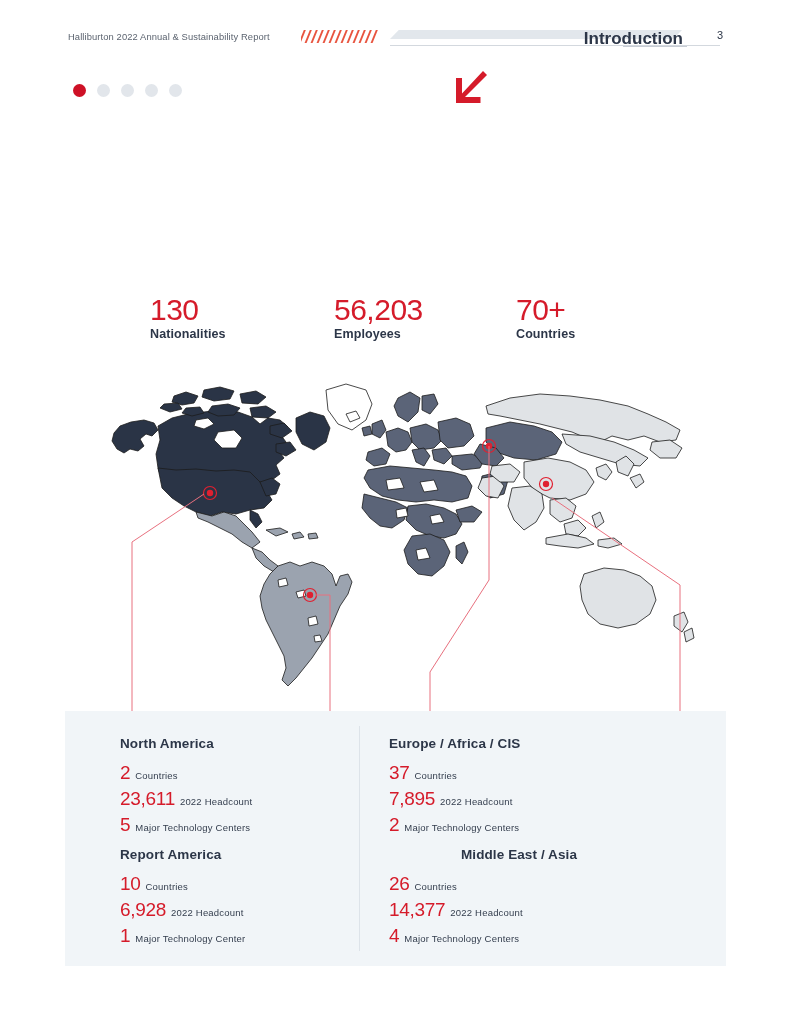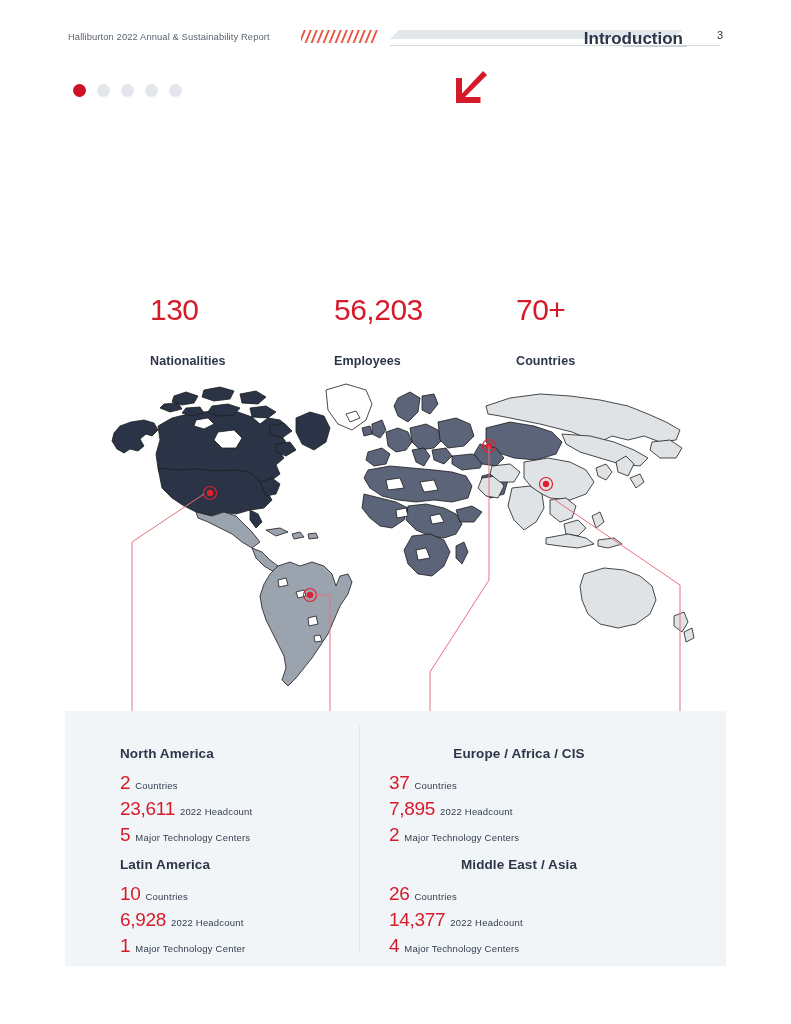--- a/index.html
+++ b/index.html
@@ -142,21 +142,20 @@
     color: #d51b2a;
     line-height: 32px;
     letter-spacing: -0.5px;
   }
   .stat .lbl {
     font-size: 12.5px;
     font-weight: 700;
     color: #2c3648;
     line-height: 16px;
     letter-spacing: 0.1px;
-    margin-top: 27px;
   }
   .stat-0 { left: 0px; }
   .stat-1 { left: 184px; }
   .stat-2 { left: 366px; }
 
   
   .map-wrap {
     position: absolute;
     left: 100px;
     top: 370px;
@@ -194,21 +193,21 @@
   }
   .region {
     position: absolute;
     width: 260px;
   }
   .region-title {
     font-size: 13.5px;
     font-weight: 700;
     color: #2c3648;
     letter-spacing: 0.1px;
-    margin: 16px 0 11px 0;
+    margin: 6px 0 11px 0;
     white-space: nowrap;
   }
   .region-row {
     display: flex;
     align-items: baseline;
     margin-bottom: 4px;
     white-space: nowrap;
   }
   .region-row .v {
     font-size: 19px;
@@ -218,21 +217,21 @@
     margin-right: 5px;
   }
   .region-row .k {
     font-size: 9.5px;
     font-weight: 400;
     color: #333d4d;
     letter-spacing: 0.2px;
   }
   .reg-na { left: 120px; top: 730px; }
   .reg-la { left: 120px; top: 841px; }
-  .reg-ea { left: 389px; top: 730px; text-align: center; }
+  .reg-ea { left: 389px; top: 730px; }
   .reg-ma { left: 389px; top: 841px; text-align: center; }
 </style>
 </head>
 <body>
 
 <div class="page-header">
   <div class="header-title">Halliburton 2022 Annual &amp; Sustainability Report</div>
   <div class="header-hatch">
     <i style="left:0px"></i>
       <i style="left:6px"></i>
@@ -464,21 +463,21 @@
     <span class="v">23,611</span>
     <span class="k">2022 Headcount</span>
   </div>
   <div class="region-row">
     <span class="v">5</span>
     <span class="k">Major Technology Centers</span>
   </div>
 </div>
 
 <div class="region reg-la">
-  <div class="region-title">Latin America</div>
+  <div class="region-title">Report America</div>
   <div class="region-row">
     <span class="v">10</span>
     <span class="k">Countries</span>
   </div>
   <div class="region-row">
     <span class="v">6,928</span>
     <span class="k">2022 Headcount</span>
   </div>
   <div class="region-row">
     <span class="v">1</span>

